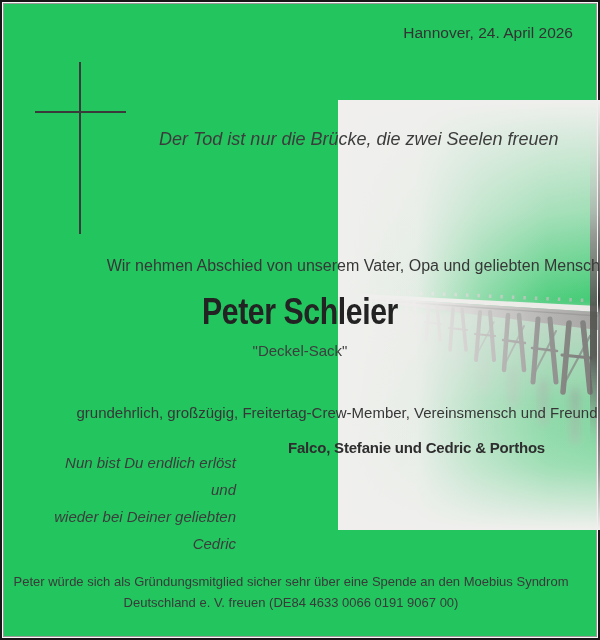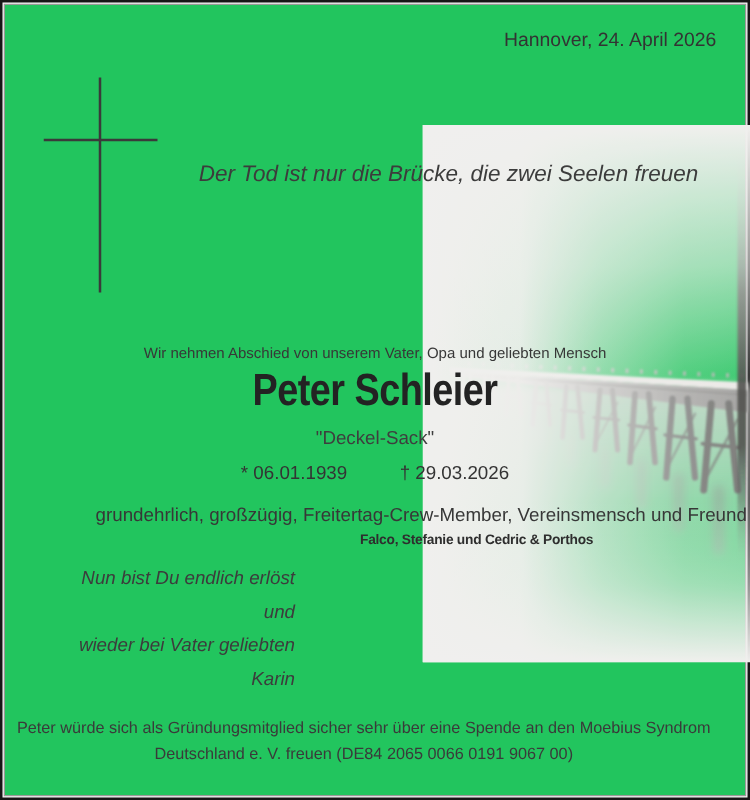--- a/index.html
+++ b/index.html
@@ -15,27 +15,27 @@
     color:#3b3b3b;
     overflow:hidden;
     text-decoration:underline;
   }
   .abs{position:absolute;}
   .center{left:0;width:100%;text-align:center;white-space:nowrap;}
   .dateline{top:24px;right:27px;font-size:15.5px;color:#333;}
   .cross-v{left:79px;top:62px;width:1.6px;height:172px;background:#3a3a3a;}
   .cross-h{left:35px;top:111px;width:91px;height:1.6px;background:#3a3a3a;}
   .quote{left:159px;top:127px;font-style:italic;font-size:18px;line-height:24.5px;color:#3c3c3c;}
-  .intro{top:275px;font-size:12px;color:#373737;}
+  .intro{top:257px;font-size:16px;color:#373737;text-align:right;}
   .name{top:291px;font-size:36px;font-weight:bold;color:#232323;transform:scaleX(.84);transform-origin:50% 50%;letter-spacing:-0.5px;}
   .nickname{top:342px;font-size:15px;color:#3e3e3e;}
   .dates{top:370px;left:0;width:100%;display:flex;justify-content:center;gap:42px;font-size:15px;color:#343434;}
   .tribute{top:404px;font-size:15px;color:#373737;margin-left:37px;}
   .farewell{top:449px;left:38px;width:198px;text-align:right;font-style:italic;font-size:15px;line-height:27px;color:#3c3c3c;}
-  .mourners{top:426px;left:288px;font-size:11px;font-weight:bold;color:#2e2e2e;white-space:nowrap;letter-spacing:-0.2px;}
+  .mourners{top:439px;left:288px;font-size:15px;font-weight:bold;color:#2e2e2e;white-space:nowrap;letter-spacing:-0.2px;}
   .ceremony{top:536px;font-size:15px;color:#373737;}
   .donation{top:572px;font-size:13px;line-height:20.5px;color:#3a3a3a;box-sizing:border-box;padding-right:18px;}
   .donation div{white-space:nowrap;}
   .photo{left:338px;top:100px;width:262px;height:430px;z-index:0;}
   .textlayer{position:absolute;inset:0;z-index:2;}
 </style>
 </head>
 <body>
 
 <div class="card">
@@ -171,35 +171,31 @@
     <div class="abs quote">
       <div>Der Tod ist nur die Brücke, die zwei Seelen freuen</div>
     </div>
 
     <div class="abs center intro">Wir nehmen Abschied von unserem Vater, Opa und geliebten Mensch</div>
 
     <div class="abs center name">Peter Schleier</div>
 
     <div class="abs center nickname">"Deckel-Sack"</div>
 
-    <div class="abs dates">
-      <span>* 06.01.1939</span>
-      <span>† 29.03.2026</span>
-    </div>
 
     <div class="abs center tribute">grundehrlich, großzügig, Freitertag-Crew-Member, Vereinsmensch und Freund</div>
 
     <div class="abs farewell">
       <div>Nun bist Du endlich erlöst und</div>
-      <div>wieder bei Vater geliebten</div>
-      <div>Karin</div>
+      <div>wieder bei Deiner geliebten</div>
+      <div>Cedric</div>
     </div>
 
     <div class="abs mourners">Falco, Stefanie und Cedric &amp; Porthos</div>
 
 
     <div class="abs center donation">
       <div>Peter würde sich als Gründungsmitglied sicher sehr über eine Spende an den Moebius Syndrom</div>
-      <div>Deutschland e. V. freuen (DE84 2065 0066 0191 9067 00)</div>
+      <div>Deutschland e. V. freuen (DE84 4633 0066 0191 9067 00)</div>
     </div>
 
   </div>
 </div>
 
 </body></html>

